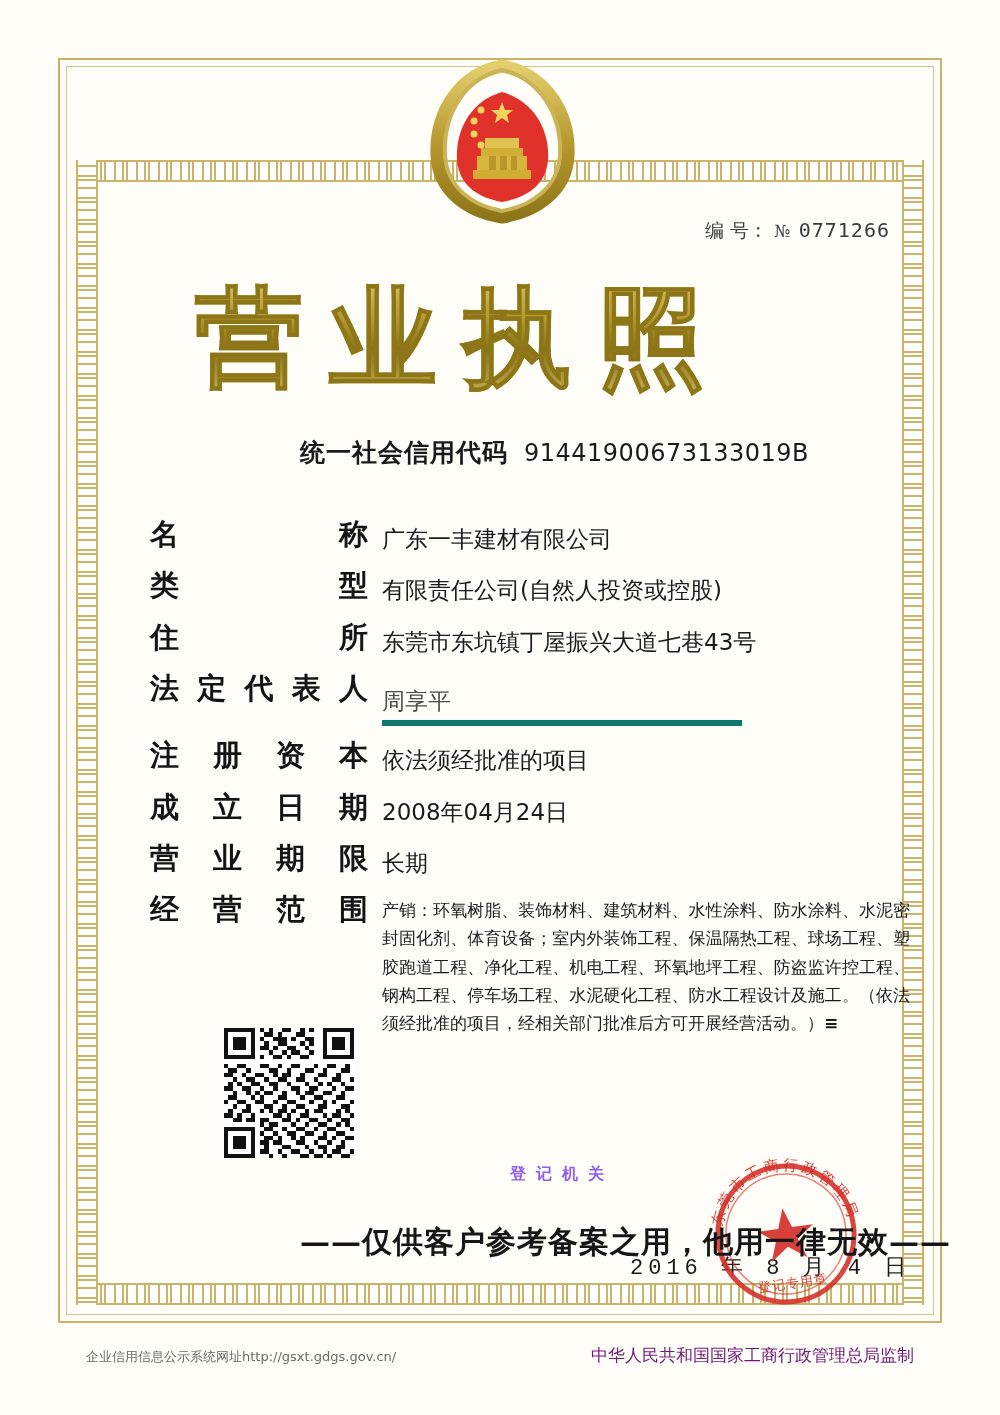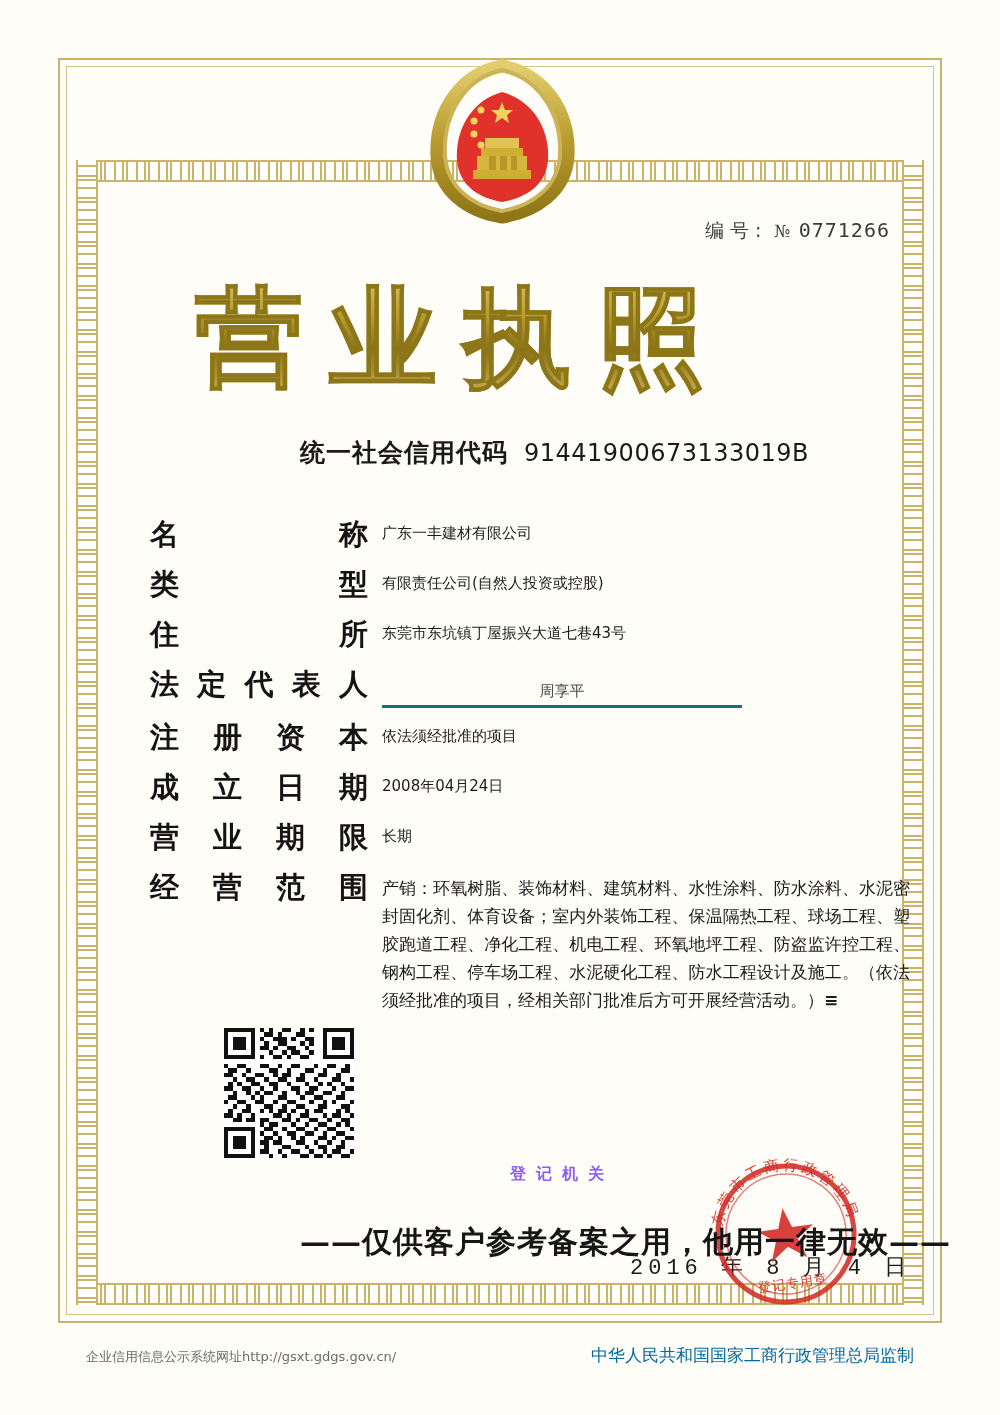--- a/index.html
+++ b/index.html
@@ -185,39 +185,38 @@
     color: #141414;
     display: flex;
     justify-content: space-between;
     padding-right: 14px;
     box-sizing: border-box;
   }
   .row-label span { display: inline-block; }
   .row-value {
     flex: 1 1 auto;
     font-family: "DejaVu Sans", "Liberation Sans", sans-serif;
-    font-size: 15px;
+    font-size: 23px;
     color: #1b1b1b;
     padding-top: 8px;
     line-height: 1.45;
   }
   .row-value.small {
     font-size: 17px;
     line-height: 1.65;
     padding-top: 6px;
     text-align: justify;
   }
   .row.tall { margin-bottom: 14px; }
   .row-value.rep {
     color: #4b4b4b;
-    border-bottom: 3px solid #0f766e;
+    border-bottom: 6px solid #0f766e;
     padding-bottom: 2px;
     display: inline-block;
     min-width: 360px;
-    text-align: center;
   }
   .end-mark {
     display: inline-block;
     font-weight: bold;
     letter-spacing: -1px;
   }
 
   
   .qr {
     position: absolute;
@@ -271,21 +270,21 @@
     position: absolute;
     left: 86px; top: 1348px;
     font-size: 13px;
     color: #6b6b6b;
     font-family: "DejaVu Sans", "Liberation Sans", sans-serif;
   }
   .footer-right {
     position: absolute;
     right: 86px; top: 1344px;
     font-size: 17px;
-    color: #0369a1;
+    color: #701a75;
     font-family: "DejaVu Serif", "Liberation Serif", serif;
   }
 </style>
 </head>
 <body>
 
 <div id="page">
 
   <div class="border-outer"></div>
   <div class="border-mid"></div>

